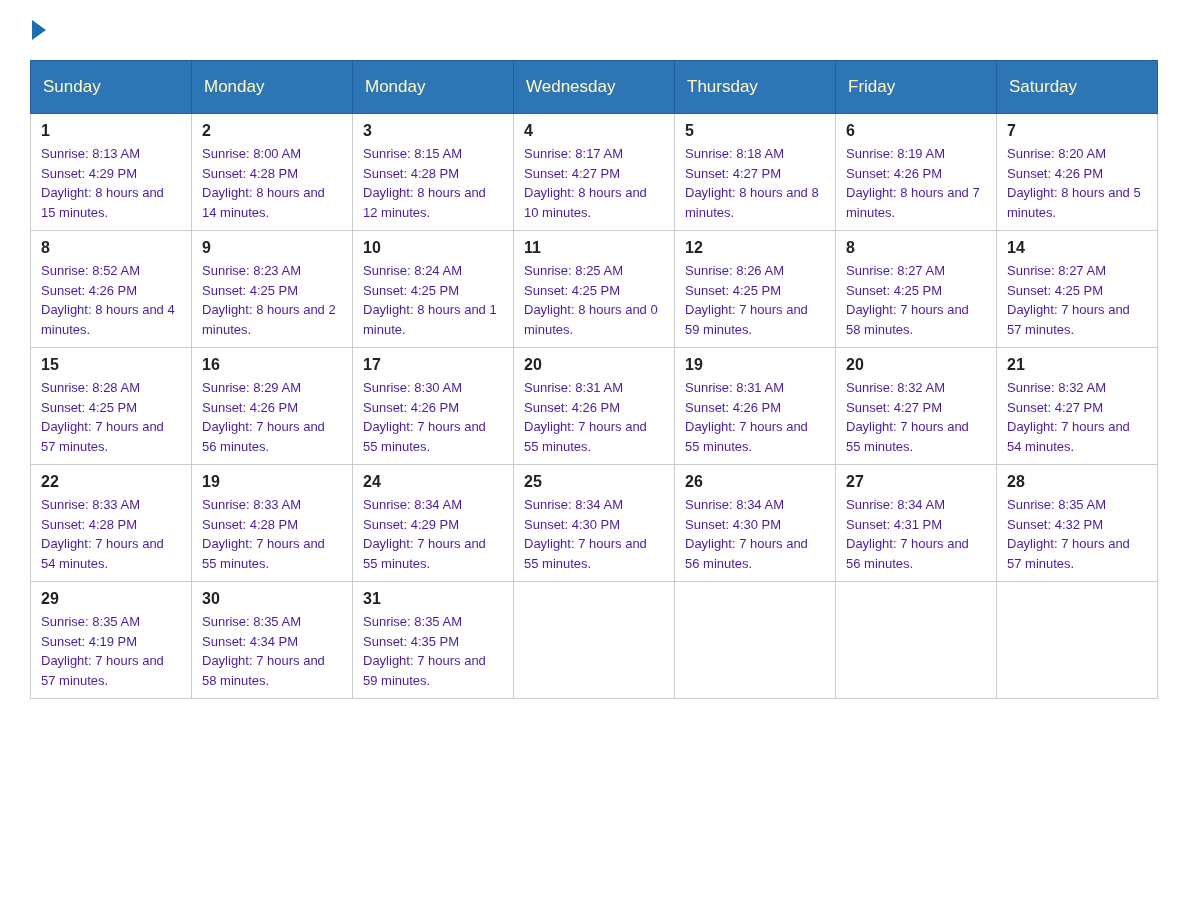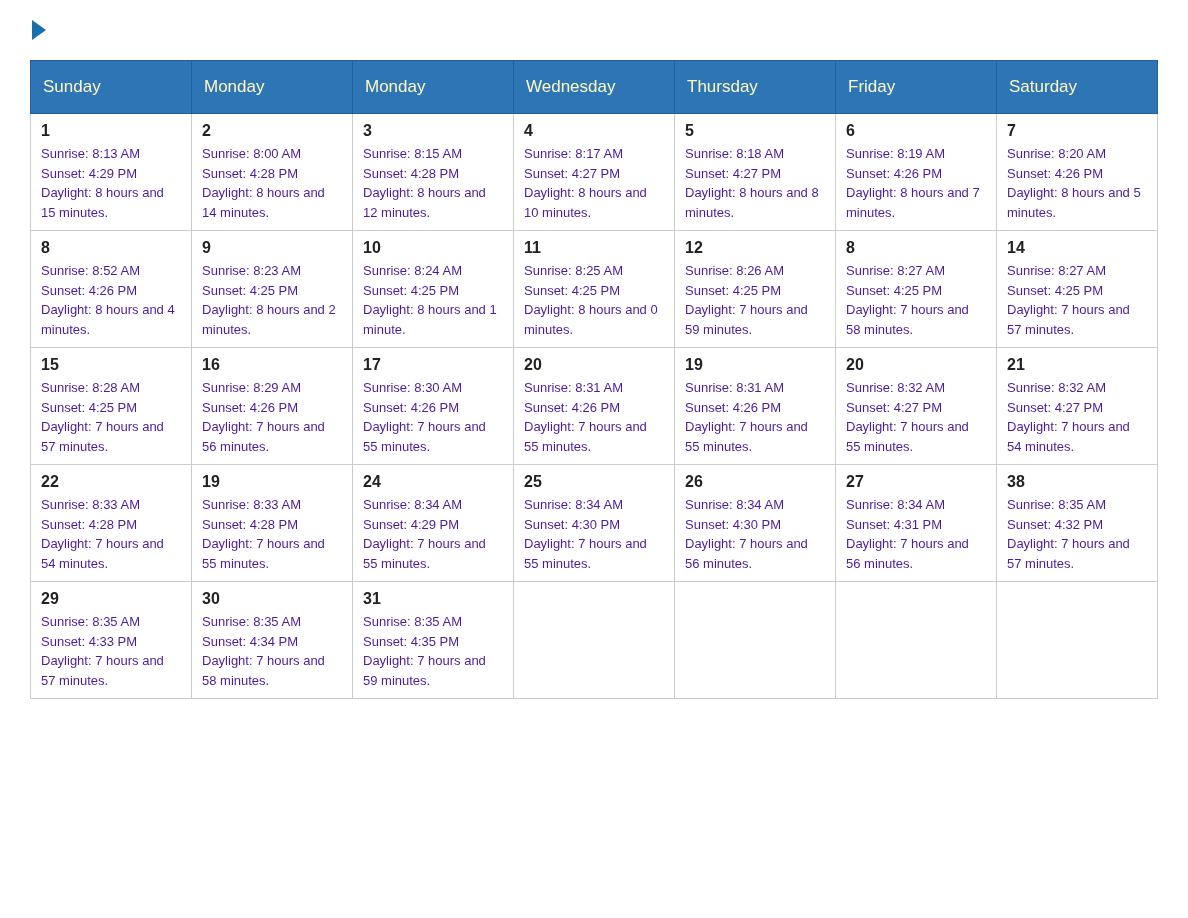--- a/index.html
+++ b/index.html
@@ -351,34 +351,34 @@
         </td>
         <td>
           <span class="day-num">27</span>
           <div class="day-info">
             <span>Sunrise: 8:34 AM</span><br>
             <span>Sunset: 4:31 PM</span><br>
             <span>Daylight: 7 hours and 56 minutes.</span>
           </div>
         </td>
         <td>
-          <span class="day-num">38</span>
+          <span class="day-num">28</span>
           <div class="day-info">
             <span>Sunrise: 8:35 AM</span><br>
             <span>Sunset: 4:32 PM</span><br>
             <span>Daylight: 7 hours and 57 minutes.</span>
           </div>
         </td>
       </tr>
       <tr>
         <td>
           <span class="day-num">29</span>
           <div class="day-info">
             <span>Sunrise: 8:35 AM</span><br>
-            <span>Sunset: 4:33 PM</span><br>
+            <span>Sunset: 4:19 PM</span><br>
             <span>Daylight: 7 hours and 57 minutes.</span>
           </div>
         </td>
         <td>
           <span class="day-num">30</span>
           <div class="day-info">
             <span>Sunrise: 8:35 AM</span><br>
             <span>Sunset: 4:34 PM</span><br>
             <span>Daylight: 7 hours and 58 minutes.</span>
           </div>

